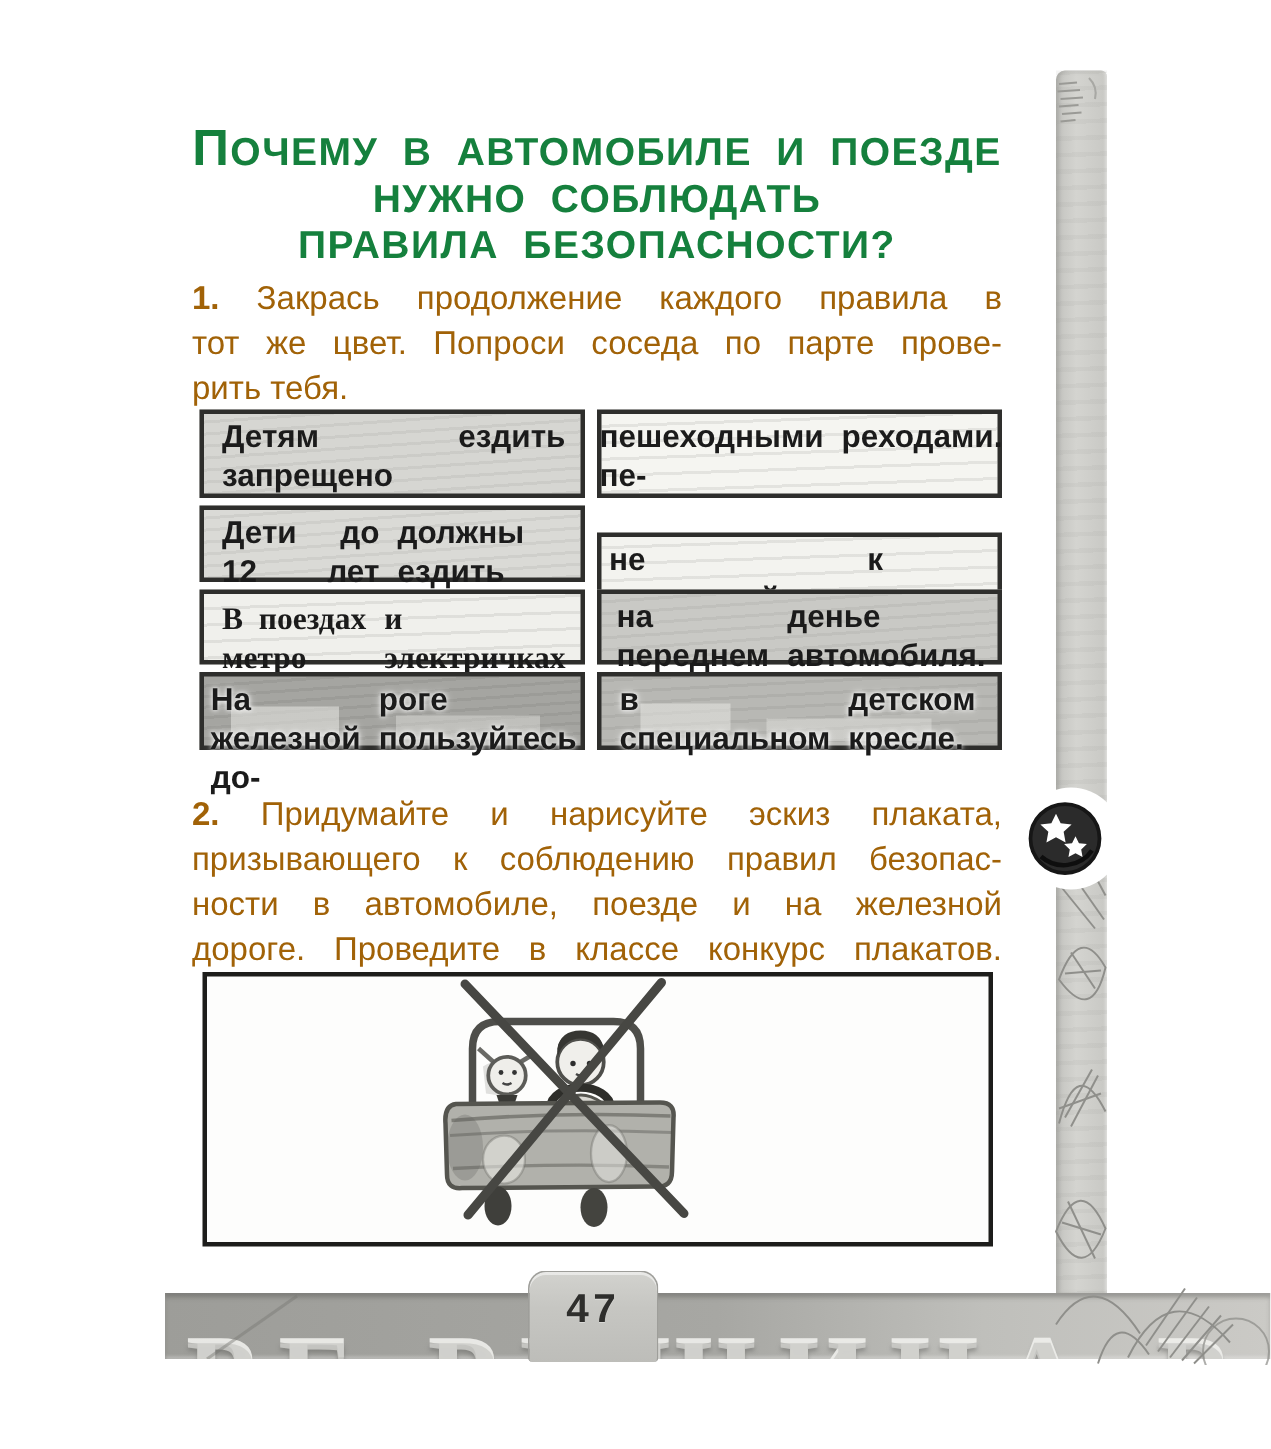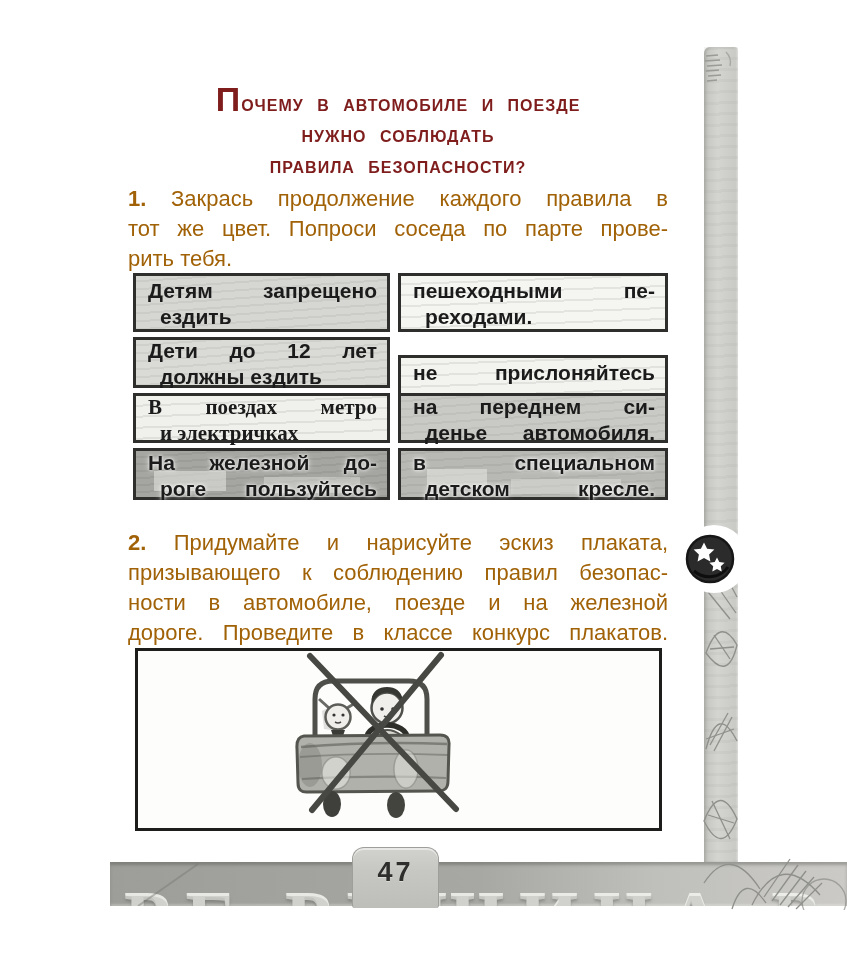--- a/index.html
+++ b/index.html
@@ -33,33 +33,33 @@
   .page-number{margin-top:9px;font-weight:bold;font-size:27px;letter-spacing:3px;color:#2e2e2c;
     text-shadow:0 1px 0 rgba(255,255,255,.35);}
 
   
   .badge-notch{position:absolute;left:680px;top:525px;width:68px;height:68px;border-radius:50%;
     background:#ffffff;z-index:4;}
   .star-badge{position:absolute;left:684px;top:533px;width:52px;height:52px;z-index:5;}
 
   
   .title{position:absolute;left:118px;top:84px;width:560px;text-align:center;
-    font-weight:bold;color:#7f1d1d;font-size:16px;line-height:31px;letter-spacing:1px;word-spacing:8px;}
+    font-weight:bold;color:#15803d;font-size:26px;line-height:31px;letter-spacing:1px;word-spacing:8px;}
   .title-l1::first-letter{font-size:34px;}
 
   
   .para{position:absolute;left:128px;width:540px;font-size:22px;line-height:30px;color:#a16207;}
   .para .ln{text-align:justify;text-align-last:justify;}
   .para .ln.last{text-align-last:left;}
   .tnum{font-weight:bold;}
 
   
   .cell{position:absolute;box-sizing:border-box;border:3px solid #2e2e2c;
     padding:3px 10px 0 12px;font-weight:bold;font-size:21px;line-height:26px;color:#1b1b1b;
-    display:flex;flex-direction:column;justify-content:center;}
+    display:flex;flex-direction:row;justify-content:center;}
   .cell .l1{text-align:justify;text-align-last:justify;}
   .cell .l2{text-align:left;margin-left:12px;}
   .cell .l2.spread{text-align:justify;text-align-last:justify;}
   .colL{left:133px;width:257px;}
   .colR{left:398px;width:270px;justify-content:center;}
   .tex-scribble{background-image:repeating-linear-gradient(-2deg,transparent 0 9px,rgba(125,125,121,.15) 9px 11px);}
   .tex-pencil{background-image:repeating-linear-gradient(-4deg,rgba(110,110,106,.10) 0 2px,transparent 2px 8px);}
   .r4L{background-image:linear-gradient(rgba(232,232,228,.55),rgba(232,232,228,.55)),
                         linear-gradient(rgba(232,232,228,.40),rgba(232,232,228,.40)),
                         repeating-linear-gradient(-4deg,rgba(90,90,86,.12) 0 2px,transparent 2px 7px);

